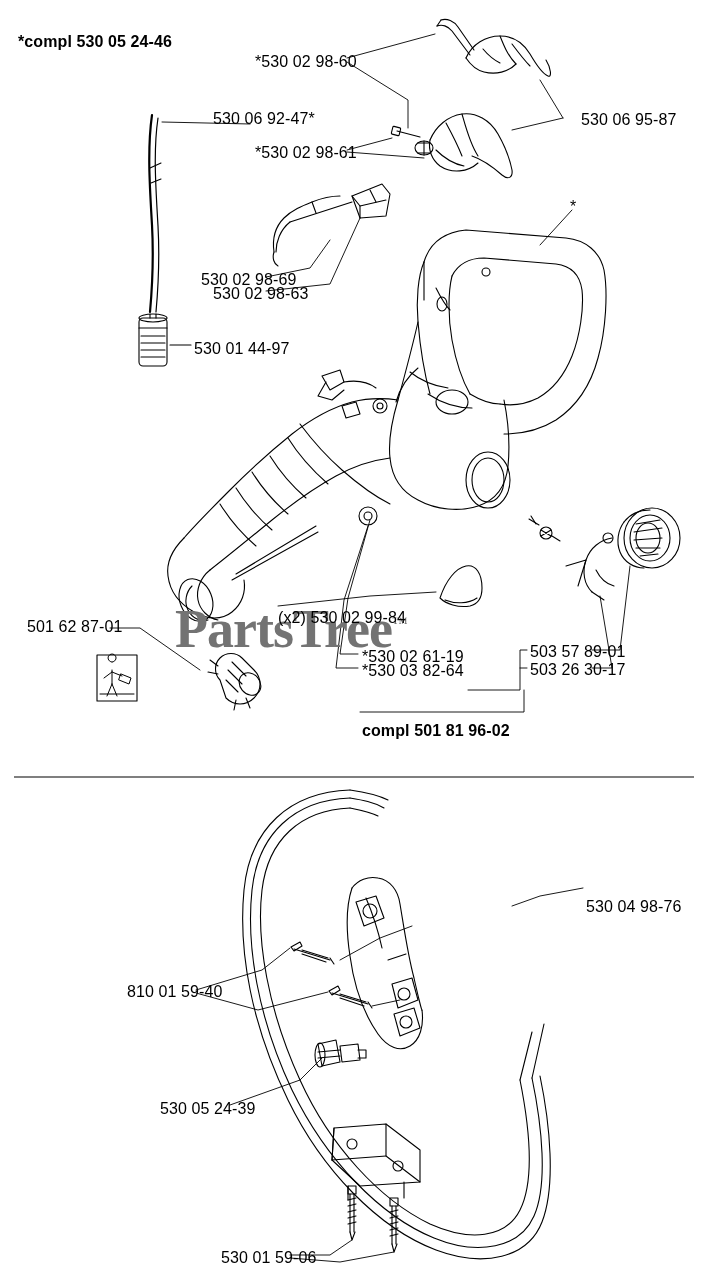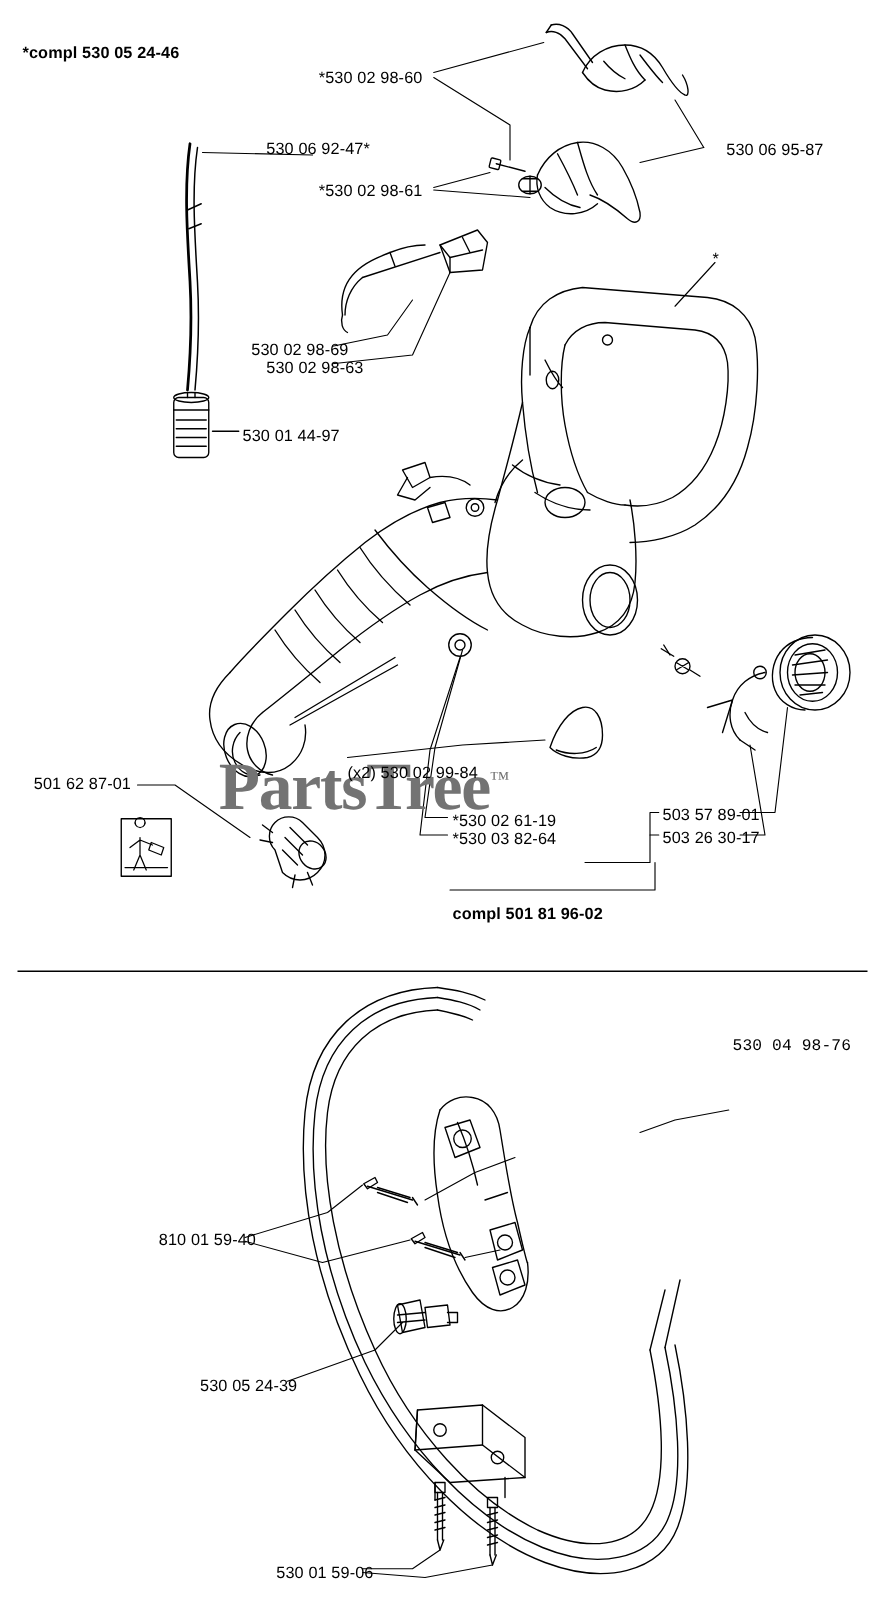--- a/index.html
+++ b/index.html
@@ -16,21 +16,21 @@
     overflow: hidden;
   }
   #diagram {
     position: absolute;
     left: 0; top: 0;
     width: 708px;
     height: 1280px;
   }
   .lbl {
     position: absolute;
-    font-size: 13px;
+    font-size: 16px;
     letter-spacing: 0.1px;
     white-space: nowrap;
     line-height: 13px;
   }
   .lbl.bold { font-weight: bold; }
   .watermark {
     position: absolute;
     left: 175px;
     top: 598px;
     font-family: "Liberation Serif", serif;
@@ -336,17 +336,17 @@
     <div class="lbl" style="left: 201px; top: 287px; margin-left: 12px;">530 02 98-63</div>
     <div class="lbl" style="left: 194px; top: 342px;">530 01 44-97</div>
     <div class="lbl" style="left: 570px; top: 200px;">*</div>
     <div class="lbl" style="left: 27px; top: 620px;">501 62 87-01</div>
     <div class="lbl" style="left: 278px; top: 611px;">(x2) 530 02 99-84</div>
     <div class="lbl" style="left: 362px; top: 650px;">*530 02 61-19</div>
     <div class="lbl" style="left: 362px; top: 664px;">*530 03 82-64</div>
     <div class="lbl" style="left: 530px; top: 645px;">503 57 89-01</div>
     <div class="lbl" style="left: 530px; top: 663px;">503 26 30-17</div>
     <div class="lbl bold" style="left: 362px; top: 708px; margin-top: 16px;">compl 501 81 96-02</div>
-    <div class="lbl" style="left: 586px; top: 830px; font-family: Liberation Mono, monospace;">530 04 98-76</div>
+    <div class="lbl" style="left: 586px; top: 900px;">530 04 98-76</div>
     <div class="lbl" style="left: 127px; top: 985px;">810 01 59-40</div>
     <div class="lbl" style="left: 160px; top: 1102px;">530 05 24-39</div>
     <div class="lbl" style="left: 221px; top: 1251px;">530 01 59-06</div>
   </div>
 
 </body></html>

